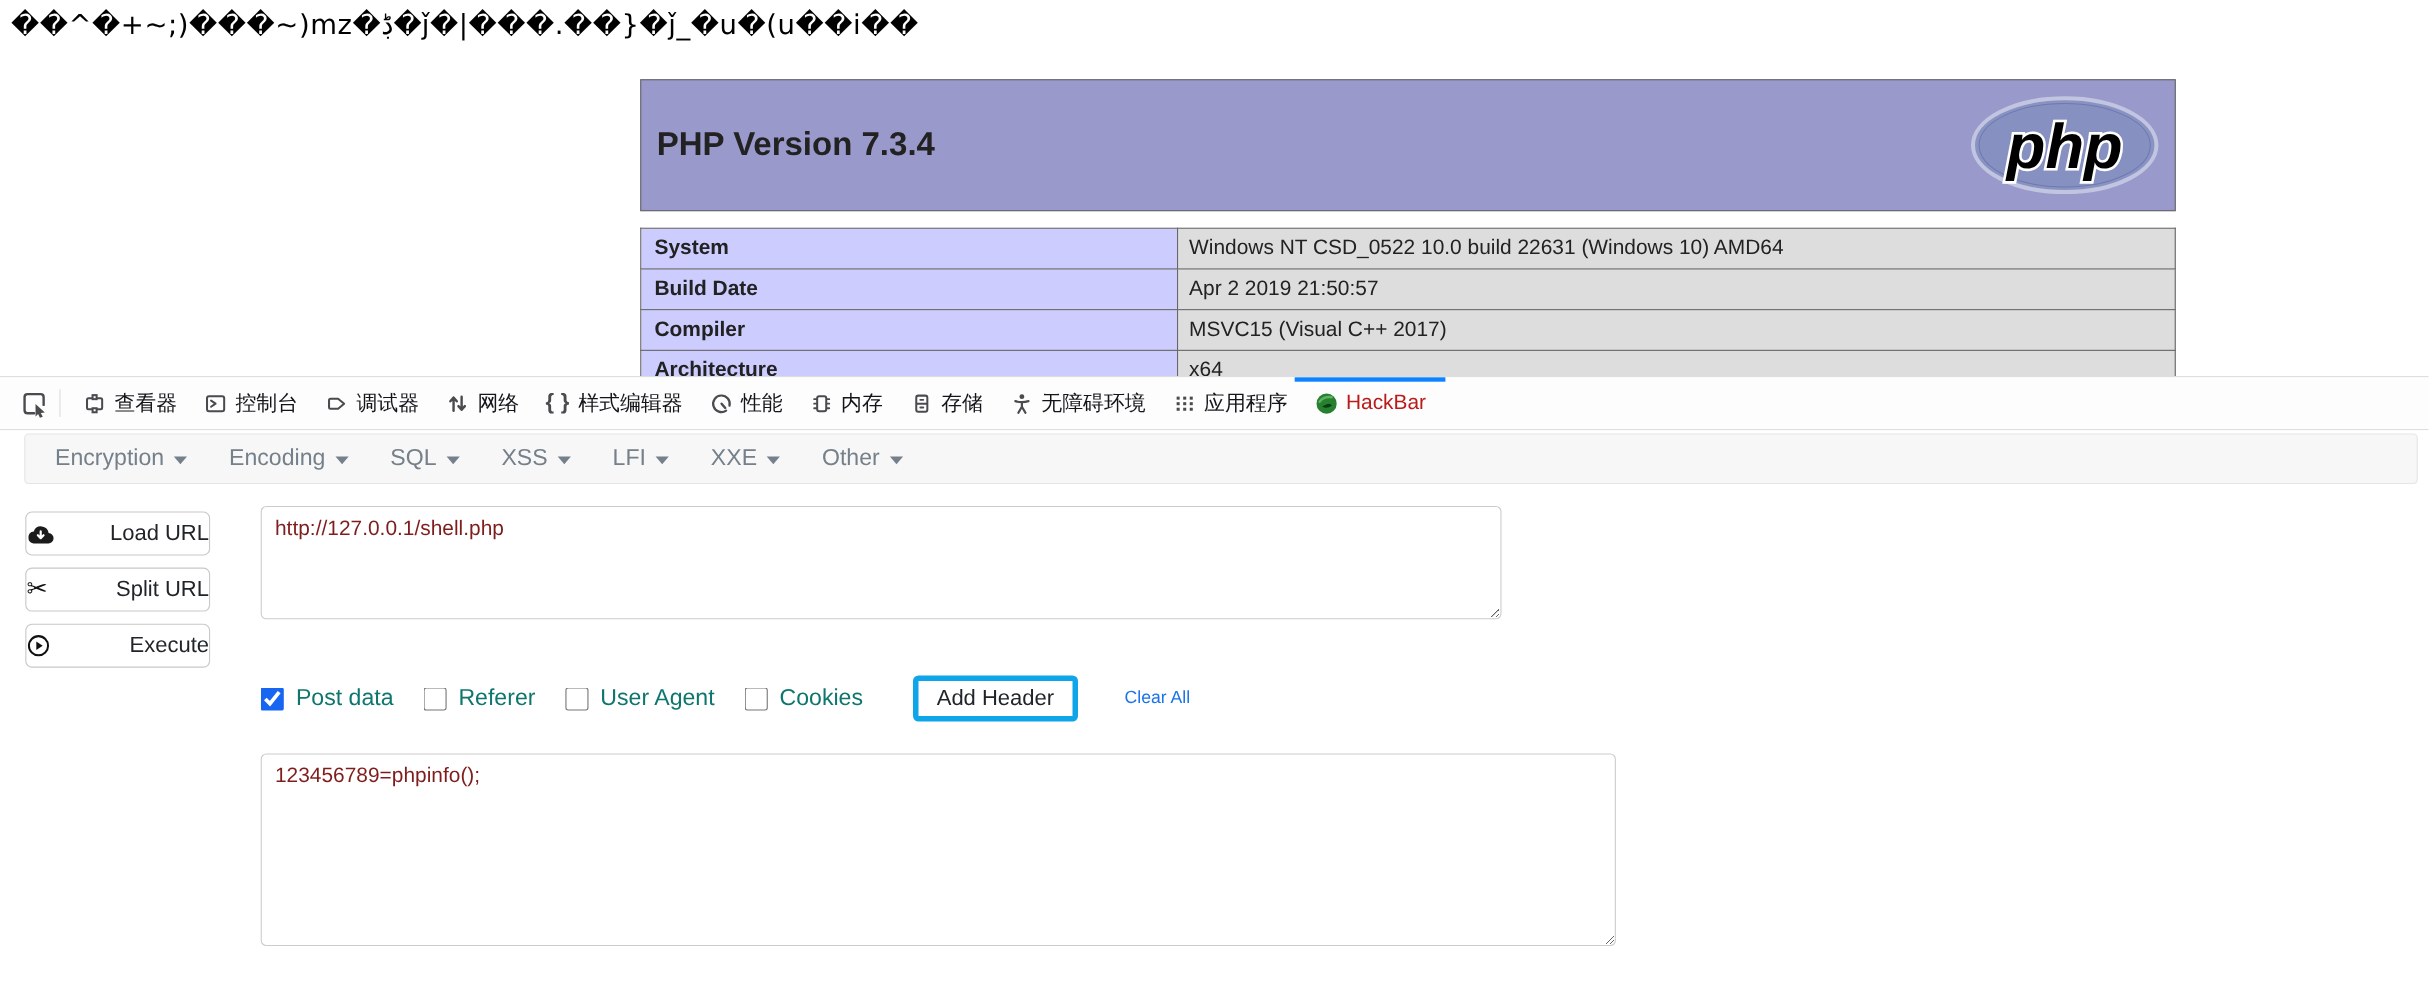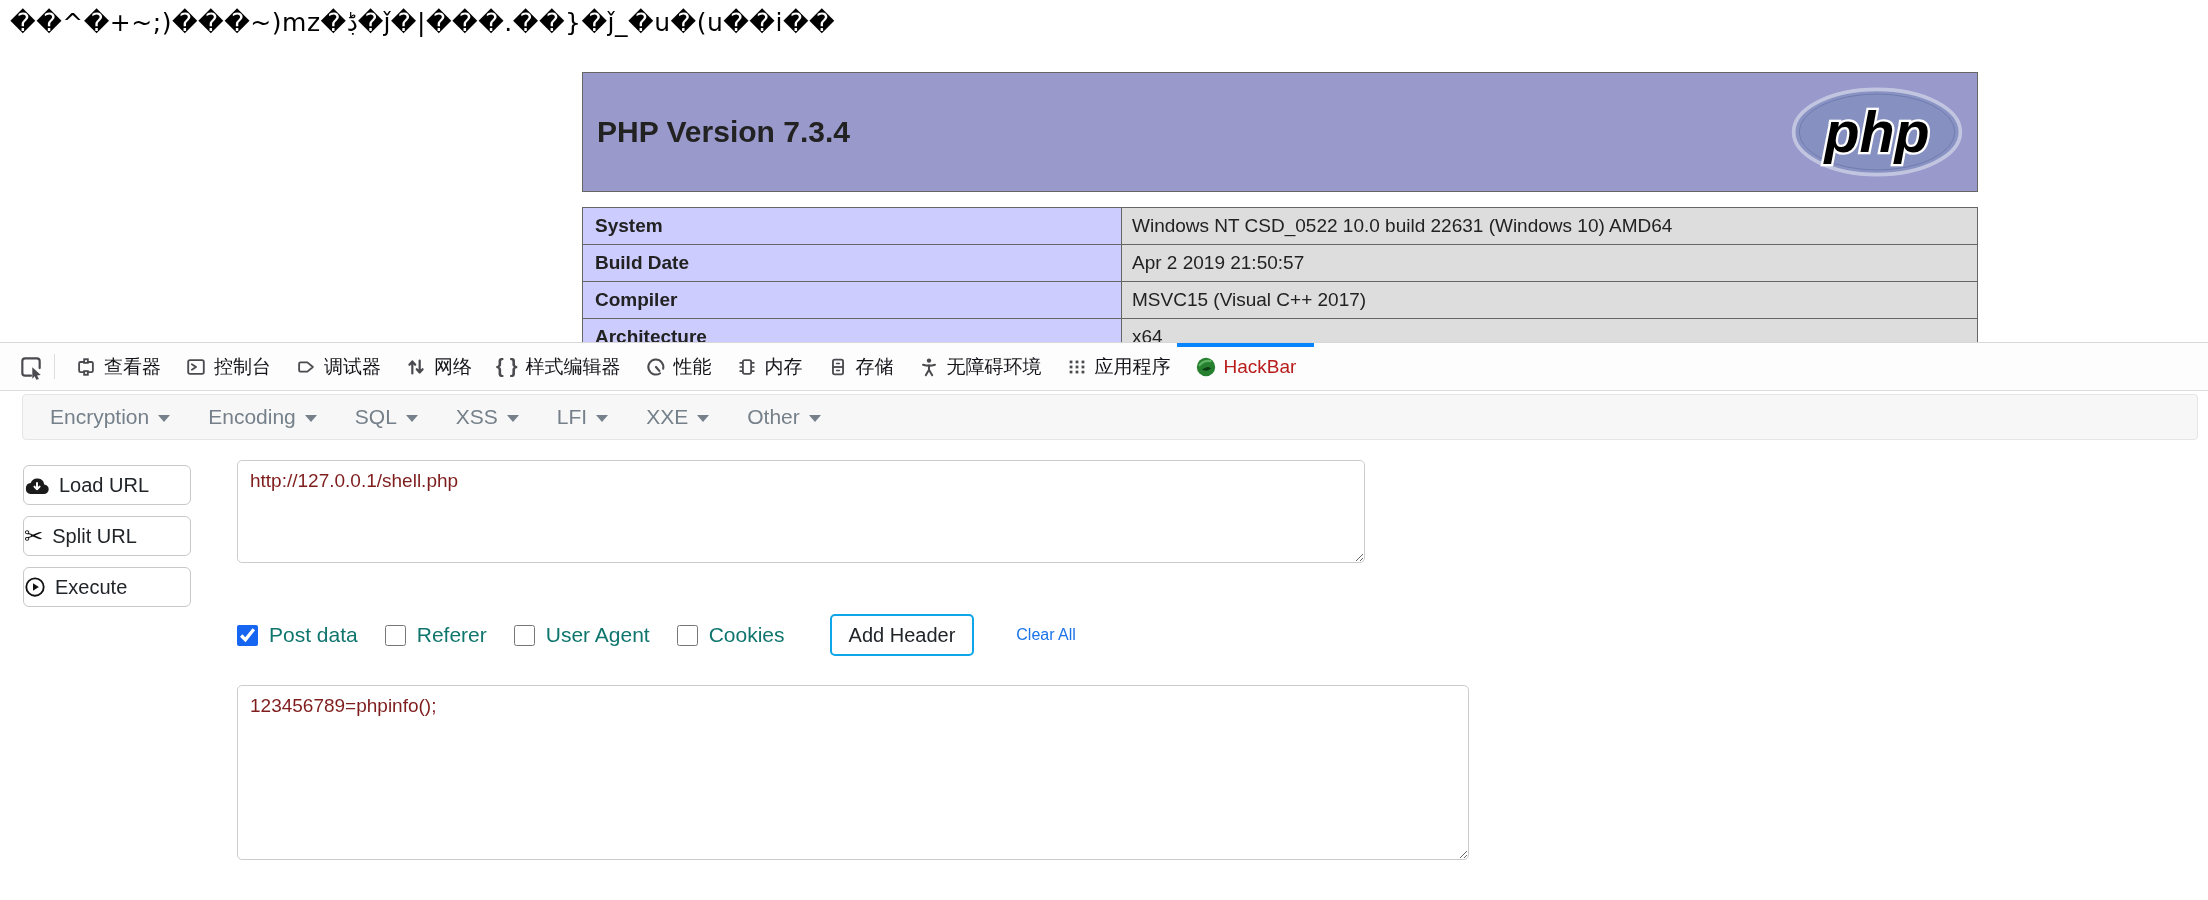--- a/index.html
+++ b/index.html
@@ -10,21 +10,21 @@
   
   .mojibake { position:absolute; left:10px; top:8px; font-family:"DejaVu Sans",sans-serif;
               font-size:25px; color:#000; letter-spacing:0.5px; white-space:nowrap; }
   .php-header { position:absolute; left:582px; top:72px; width:1396px; height:120px;
                 background:#9999cc; border:1px solid #666; display:flex; align-items:center; }
   .php-title { font-size:30px; font-weight:bold; color:#222; padding-left:14px; flex:1; }
   .php-logo { margin-right:12px; }
   .php-table { position:absolute; left:582px; top:207px; width:1396px; border-collapse:collapse; }
   .php-table td { border:1px solid #666; height:37px; font-size:19px; color:#222;
                   padding:0 0 0 10px; vertical-align:middle; }
-  .php-table td.lbl { background:#ccccff; font-weight:bold; width:539px;padding-left:12px; }
+  .php-table td.lbl { background:#ccccff; font-weight:bold; width:488px;padding-left:12px; }
   .php-table td.val { background:#dddddd; }
 
   
   .devtools { position:absolute; left:0; top:342px; width:2208px; height:558px;
               background:#fff; border-top:1px solid #d7d7d7; }
   .tabbar { height:48px; display:flex; align-items:stretch; padding-left:10px;
             background:#fdfdfd; border-bottom:1px solid #dedede; }
   .pickbtn { display:flex; align-items:center; padding:0 8px; }
   .tsep { width:1px; background:#ddd; margin:11px 8px 11px 2px; }
   .tab { position:relative; display:flex; align-items:center; gap:7px; padding:0 12px;
@@ -38,36 +38,36 @@
   .menustrip { margin:3px 10px 0 22px; height:46px; background:#f7f7f7;
                border:1px solid #e5e5e5; border-radius:4px; display:flex;
                align-items:center; padding:0 8px; }
   .menu-item { display:flex; align-items:center; gap:9px; padding:0 19px; font-size:21px;
                color:#75808a; cursor:pointer; white-space:nowrap; }
   .caret { width:0; height:0; border-left:6px solid transparent; border-right:6px solid transparent;
            border-top:7px solid #75808a; margin-top:3px; }
 
   .side-btn { position:absolute; left:23px; width:168px; height:40px; background:#fff;
               border:1px solid #c8c8c8; border-radius:6px; display:flex; align-items:center;
-              justify-content:flex-start; gap:9px; font-size:20px; color:#212529; cursor:pointer; }
+              justify-content:space-between; gap:9px; font-size:20px; color:#212529; cursor:pointer; }
   .btn-load { top:122px; } .btn-split { top:173px; } .btn-exec { top:224px; }
   .scissors { font-family:"DejaVu Sans",sans-serif; font-size:23px; color:#111; line-height:1; }
 
   .hb-textarea { position:absolute; border:1px solid #ccc; border-radius:5px; background:#fff;
                  font-family:"Liberation Sans","DejaVu Sans",sans-serif; font-size:19px;
                  color:#7f1d1d; padding:9px 12px; resize:both; outline:none; }
   .url-area { left:237px; top:117px; width:1128px; height:103px; }
   .post-area { left:237px; top:342px; width:1232px; height:175px; }
 
   .cbrow { position:absolute; left:237px; top:270px; height:44px; display:flex; align-items:center; }
   .cbgroup { display:flex; align-items:center; gap:11px; margin-right:27px; }
   .cbgroup input { width:21px; height:21px; accent-color:#1766f2; cursor:pointer; }
   .cbgroup .cblabel { font-size:21px; color:#0f766e; white-space:nowrap; }
   .addheader-btn { height:42px; padding:0 17px; margin-left:18px; background:#fff;
-                   border:2px solid #0ea5e9; border-radius:5px; font-size:20px; color:#212529;
+                   border:5px solid #0ea5e9; border-radius:5px; font-size:20px; color:#212529;
                    display:flex; align-items:center; cursor:pointer; white-space:nowrap; }
   .clearall { margin-left:42px; font-size:16px; color:#1a73e8; cursor:pointer; white-space:nowrap; }
 
   svg { display:block; }
 </style>
 </head>
 <body>
 
 <div class="screen">
 

